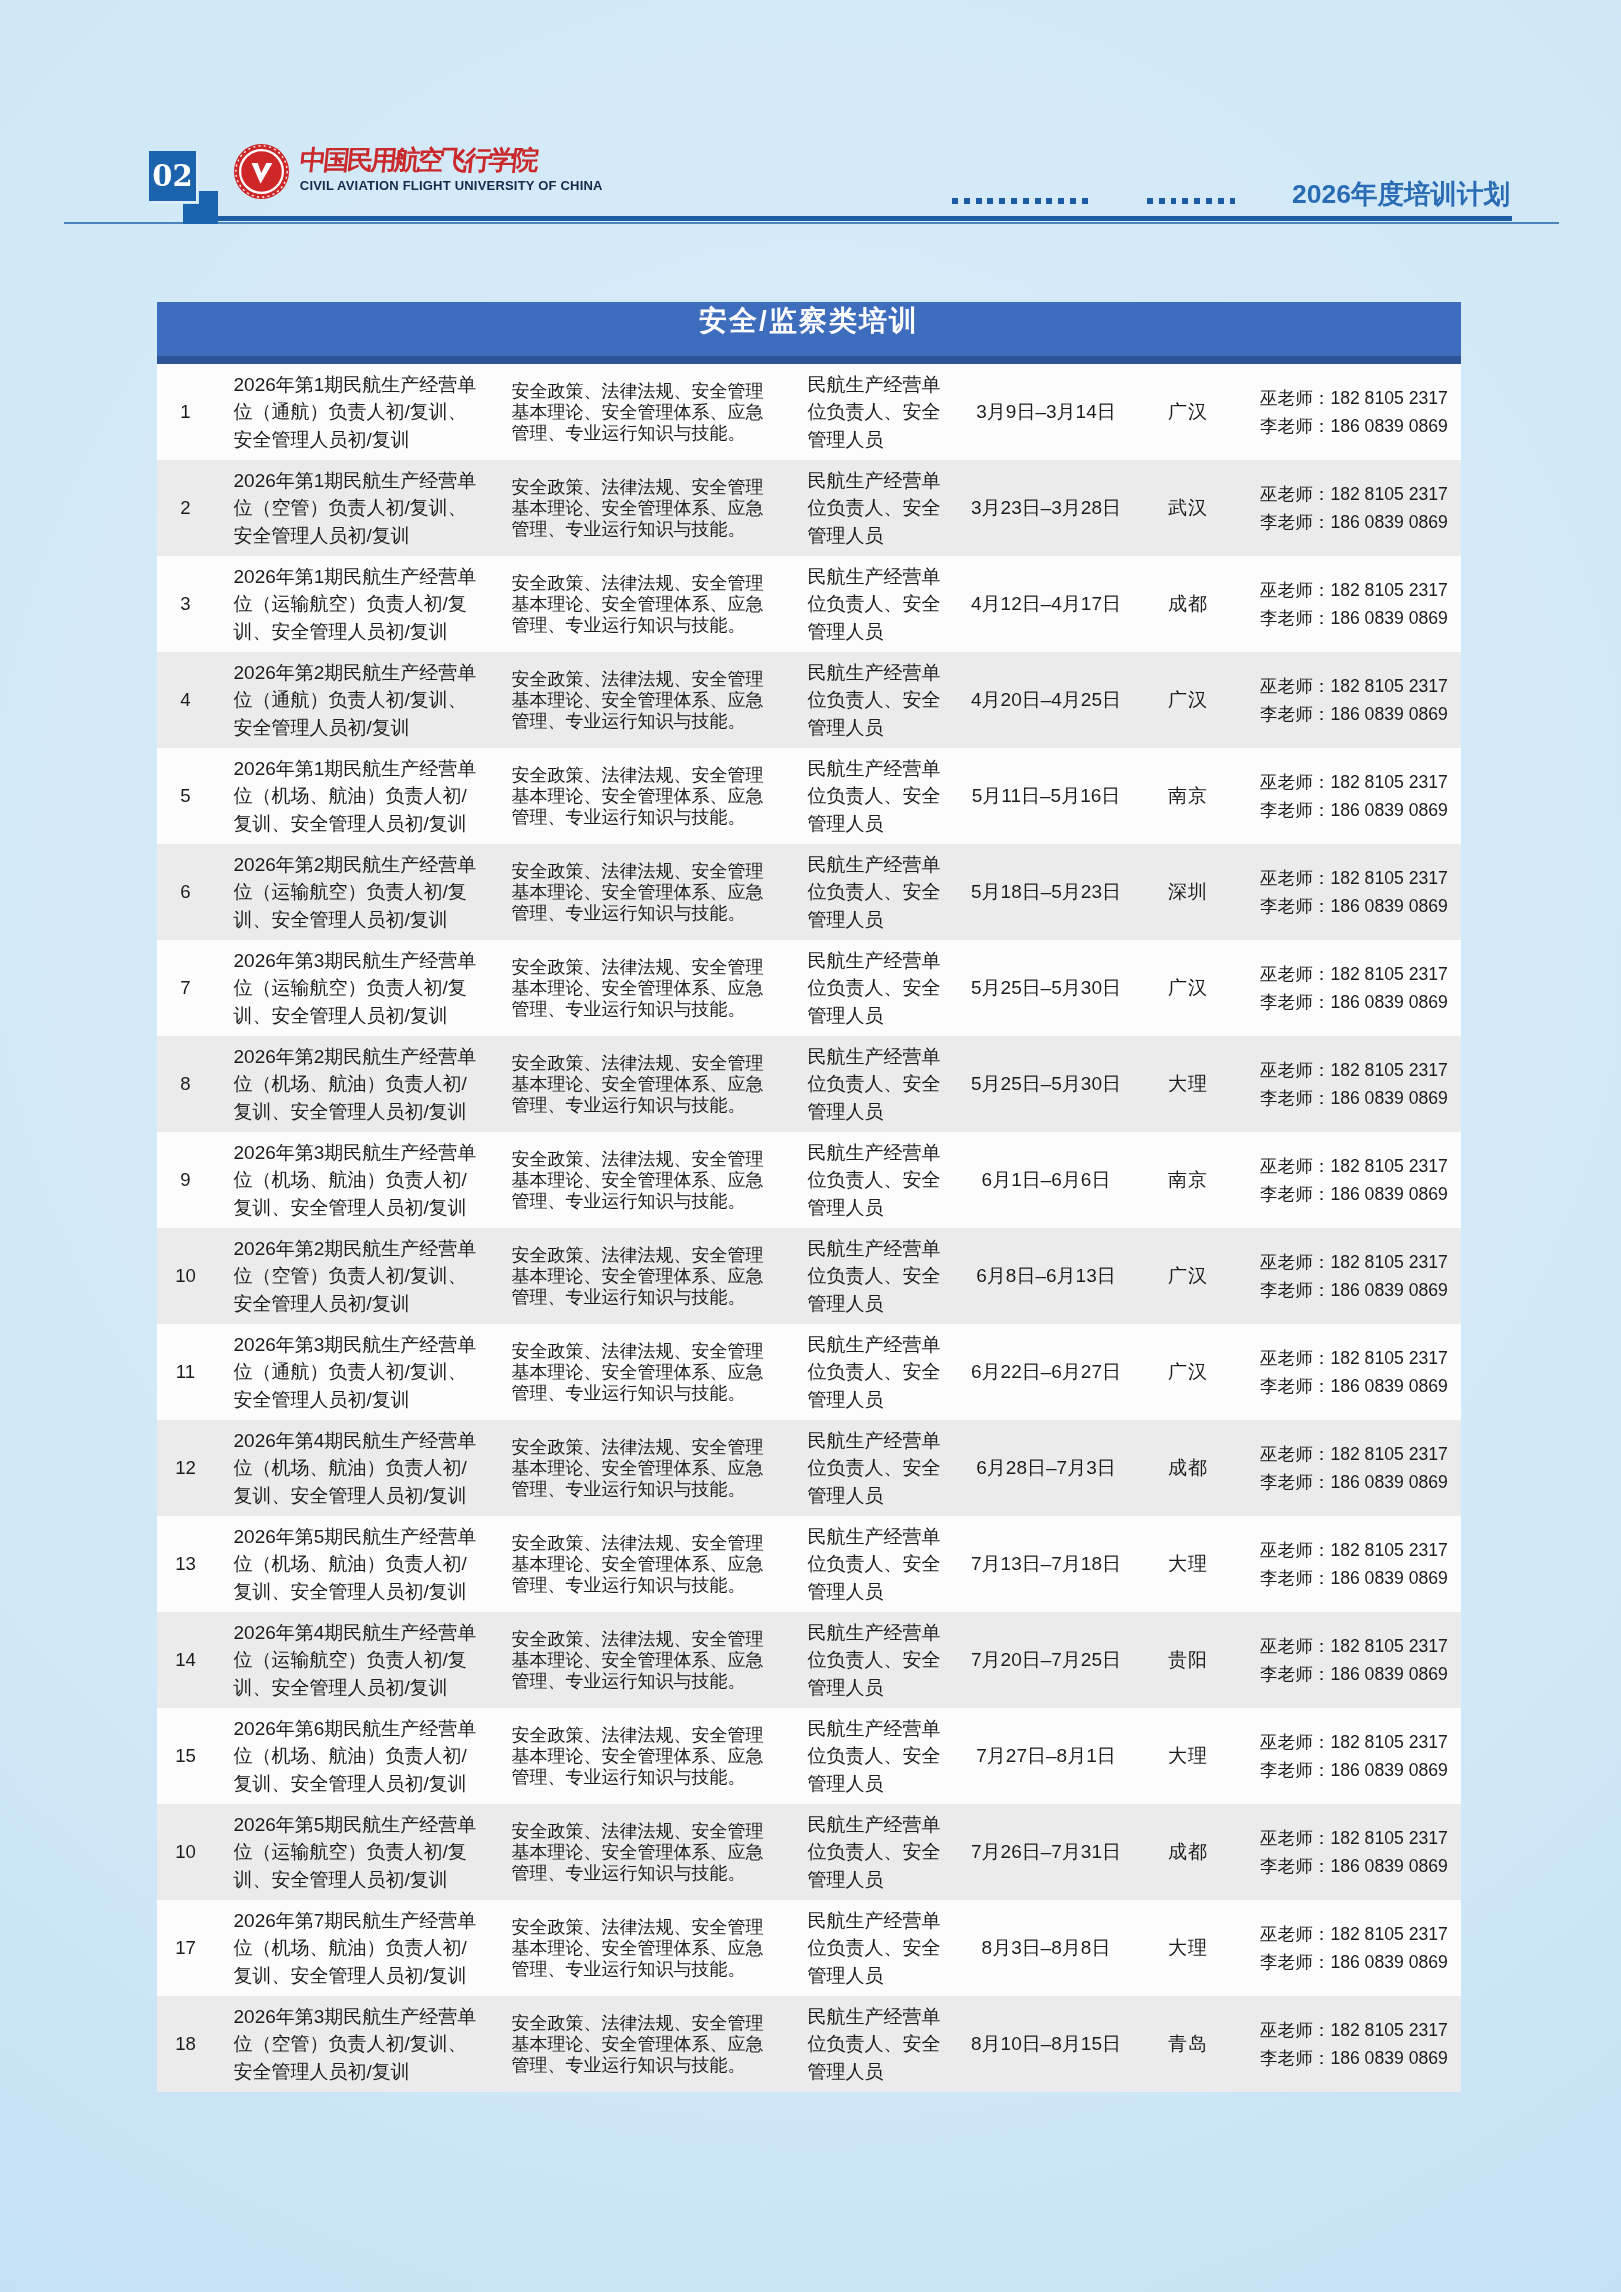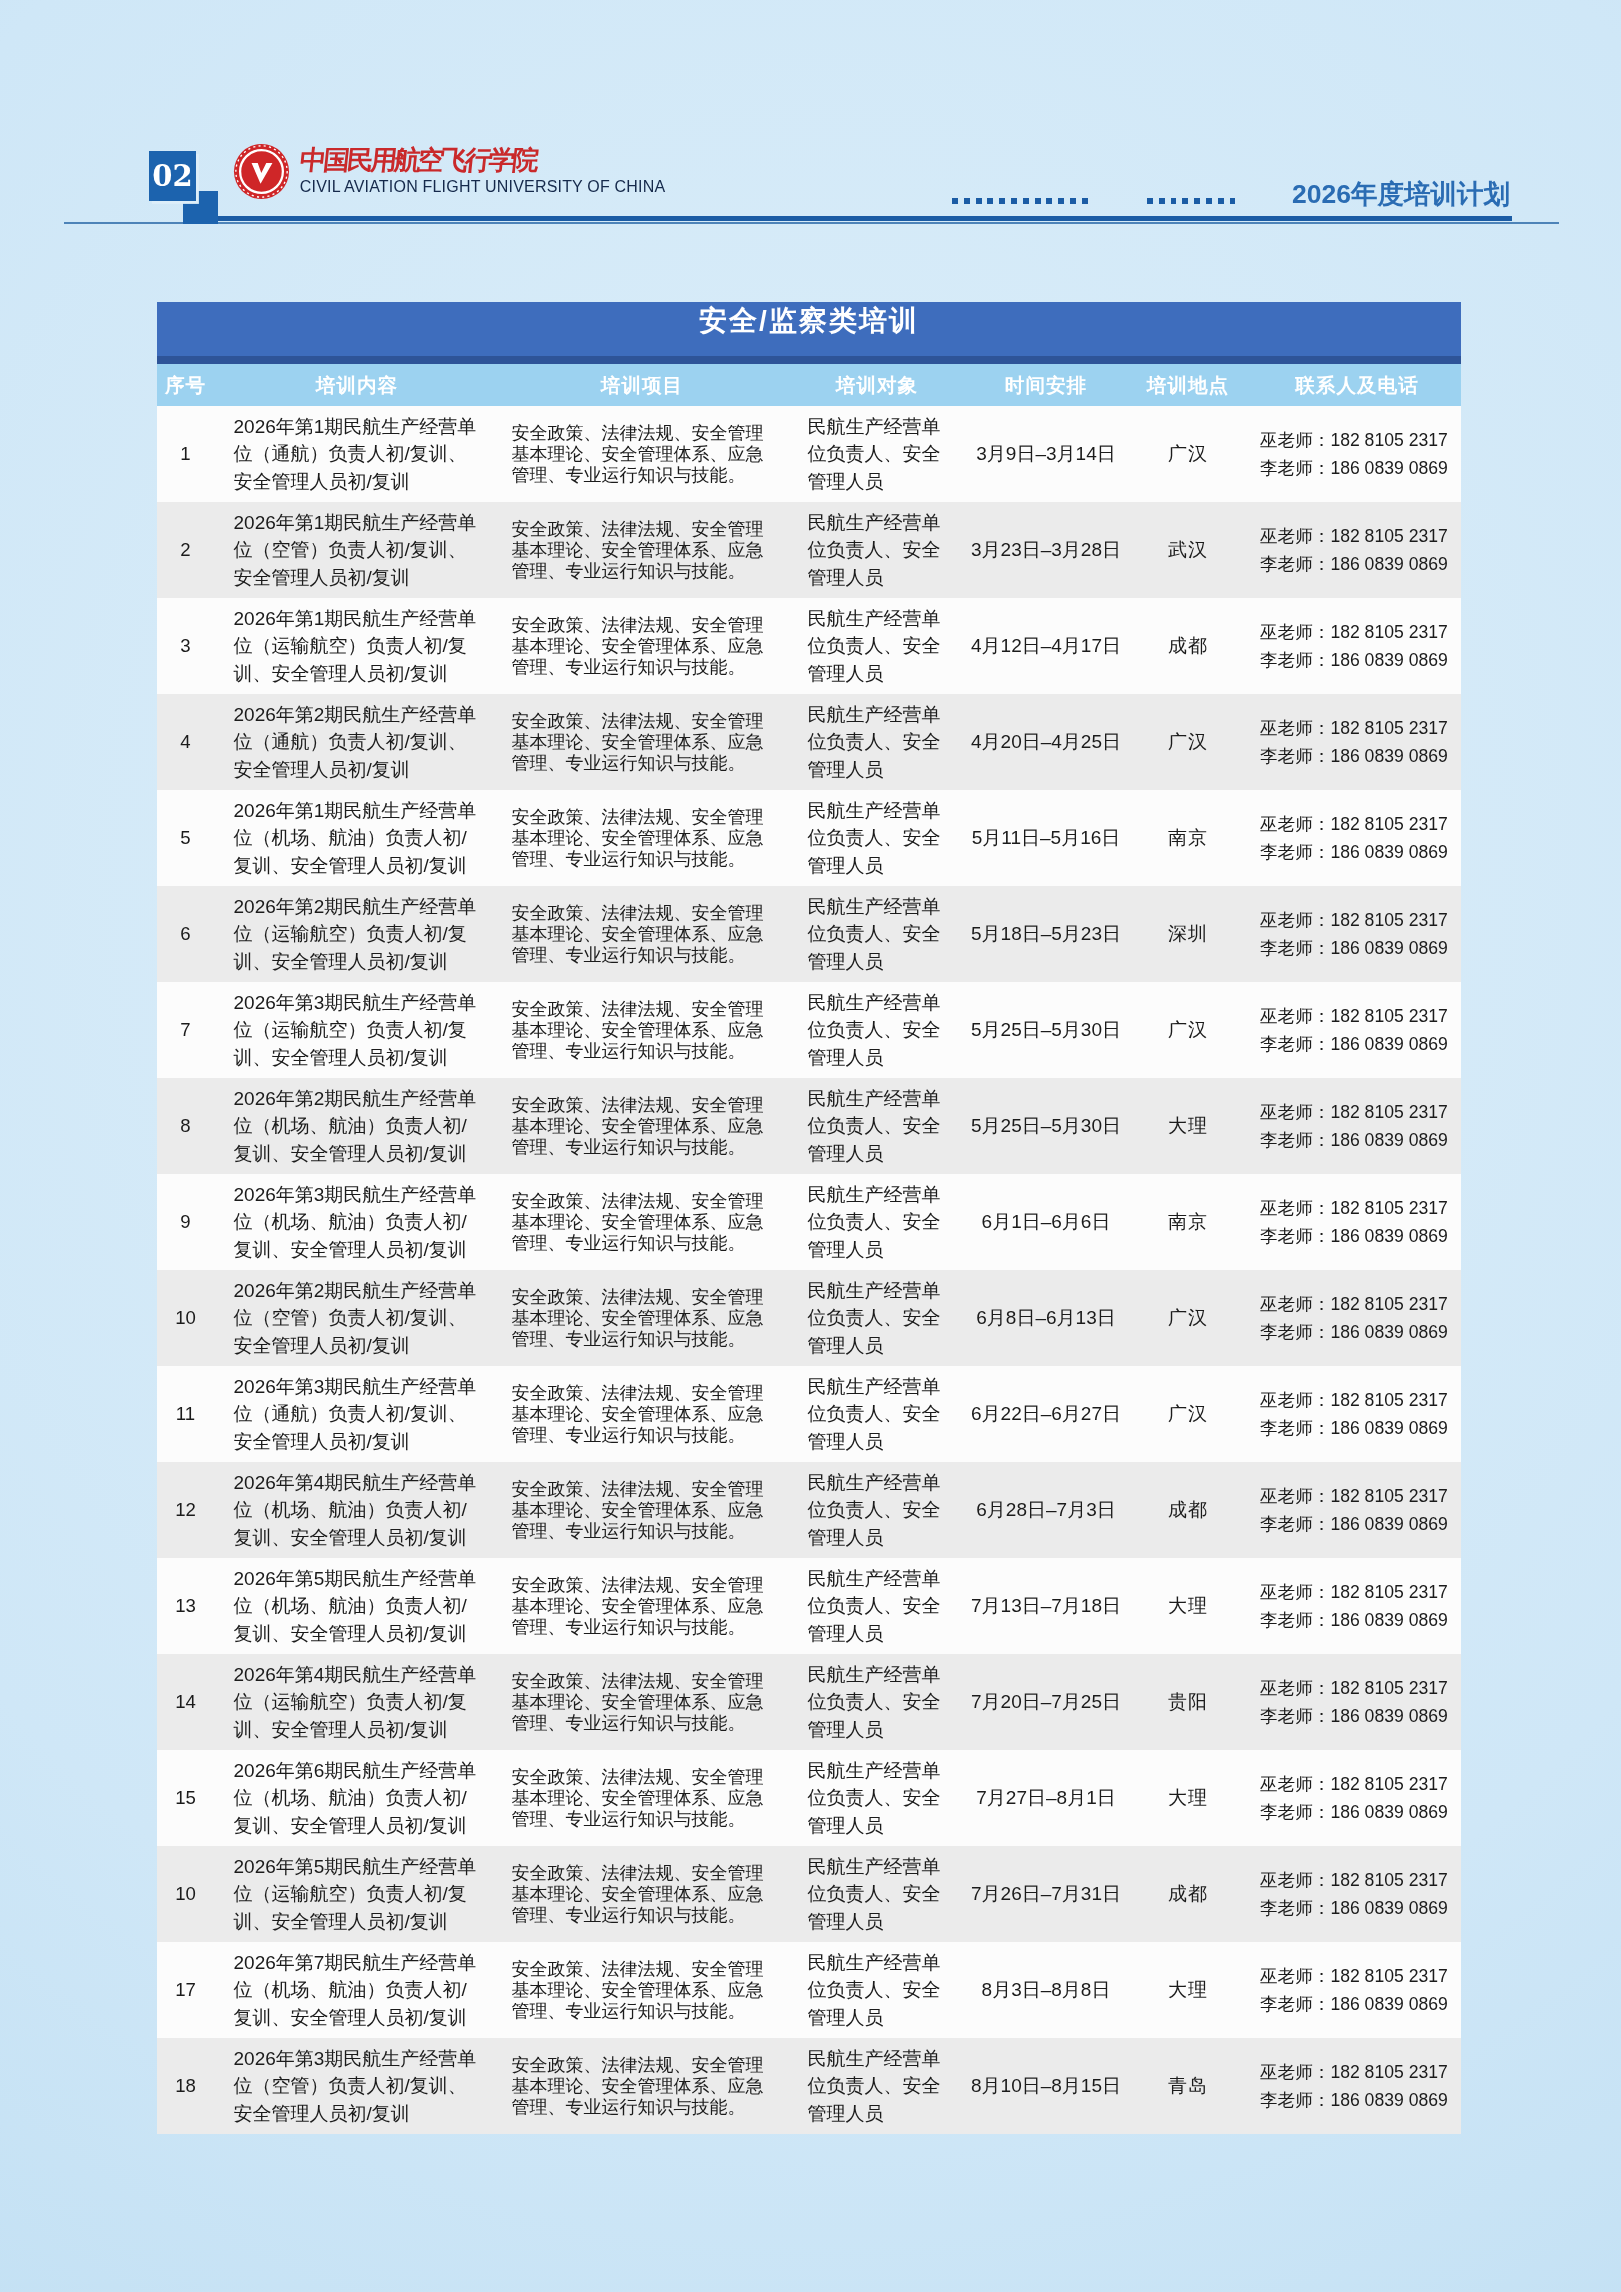--- a/index.html
+++ b/index.html
@@ -20,21 +20,21 @@
     position:absolute;left:183px;top:191px;width:35px;height:33px;background:#1c63ae;z-index:2;
   }
   .logo-wrap{position:absolute;left:233px;top:143px;display:flex;align-items:flex-start;z-index:3;}
   .logo-text{margin-left:9.8px;}
   .logo-cn{
     font-family:"DejaVu Serif","Liberation Serif",serif;
     font-size:26.5px;font-weight:700;color:#c9292b;letter-spacing:-2.9px;
     transform:skewX(-6deg);white-space:nowrap;line-height:33px;
   }
   .logo-en{
-    font-size:16px;font-weight:400;color:#15294b;letter-spacing:0.2px;white-space:nowrap;margin-top:2px;
+    font-size:13px;font-weight:700;color:#15294b;letter-spacing:0.2px;white-space:nowrap;margin-top:2px;
   }
   .dots{
     position:absolute;top:198px;height:5.9px;
     background:repeating-linear-gradient(90deg,#1b5ca5 0 5.9px,rgba(0,0,0,0) 5.9px 11.8px);
   }
   .dots.g1{left:952px;width:138px;}
   .dots.g2{left:1147px;width:91px;}
   .plan-label{
     position:absolute;left:1292px;top:176px;width:210px;
     font-size:26.5px;font-weight:700;color:#2a6cb3;letter-spacing:0;white-space:nowrap;
@@ -95,29 +95,20 @@
   <div class="dots g2"></div>
   <div class="plan-label">2026年度培训计划</div>
   <div class="rule-thick"></div>
   <div class="rule-thin"></div>
 
   <div class="table">
     <div class="title-bar">
       <span>安全/监察类培训</span>
     </div>
 
-    <div class="grid head-row">
-      <div class="head-cell">序号</div>
-      <div class="head-cell">培训内容</div>
-      <div class="head-cell">培训项目</div>
-      <div class="head-cell">培训对象</div>
-      <div class="head-cell">时间安排</div>
-      <div class="head-cell">培训地点</div>
-      <div class="head-cell">联系人及电话</div>
-    </div>
 
     <div>
   <div class="grid row">
     <div class="cell c-no">1</div>
     <div class="cell c-content">
             <span class="inner">2026年第1期民航生产经营单位（通航）负责人初/复训、安全管理人员初/复训</span>
           </div>
     <div class="cell c-project">
             <span class="inner">安全政策、法律法规、安全管理基本理论、安全管理体系、应急管理、专业运行知识与技能。</span>
           </div>

